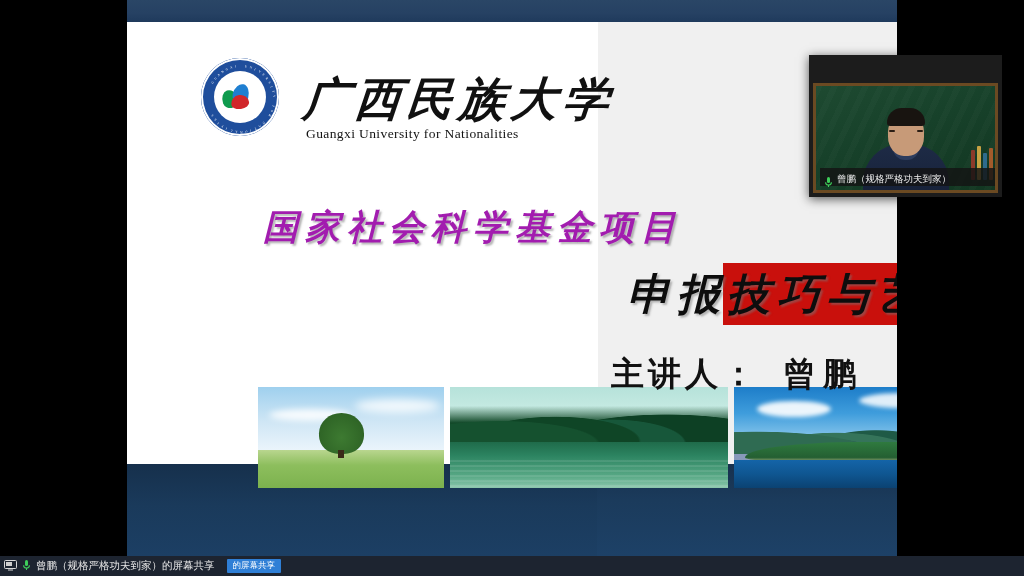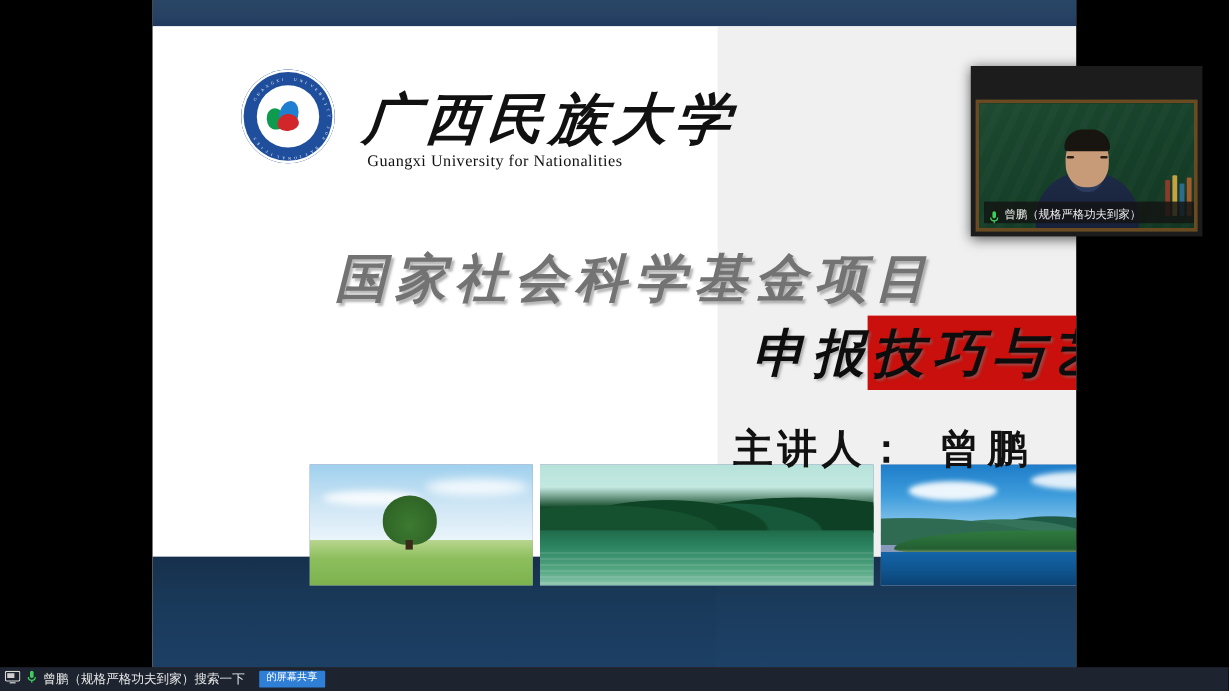--- a/index.html
+++ b/index.html
@@ -131,29 +131,28 @@
     color: #111111;
     letter-spacing: 0.4px;
     white-space: nowrap;
   }
 
   
   .title-line1 {
     position: absolute;
     left: 136px; top: 182px;
     font-family: "Liberation Serif", "DejaVu Serif", serif;
-    font-size: 43px;
+    font-size: 35px;
     font-weight: 700;
-    color: #737373;
+    color: #a21caf;
     letter-spacing: 7px;
     font-style: italic;
     white-space: nowrap;
     text-shadow: 2px 2px 2px rgba(120,120,120,0.55);
     z-index: 6;
-    margin-left: 16px;
   }
 
   .redbox {
     position: absolute;
     left: 596px; top: 241px;
     width: 256px; height: 62px;
     background: #c9100c;
     z-index: 4;
   }
 
@@ -543,18 +542,18 @@
           <rect x="4" y="9.5" width="5" height="1" fill="#d8d8d8"></rect>
         </svg>
       </span>
       <span>
         <svg width="9" height="12" viewBox="0 0 9 12">
           <rect x="3" y="1" width="3" height="6" rx="1.5" fill="#3ecf5a"></rect>
           <path d="M1.6 6.2c0 1.6 1.3 2.8 2.9 2.8s2.9-1.2 2.9-2.8" stroke="#3ecf5a" stroke-width="1.1" fill="none"></path>
           <rect x="4" y="9" width="1" height="2" fill="#3ecf5a"></rect>
         </svg>
       </span>
-      <span class="tb-text">曾鹏（规格严格功夫到家）搜索一下</span>
+      <span class="tb-text">曾鹏（规格严格功夫到家）的屏幕共享</span>
       <span class="tb-btn">的屏幕共享</span>
     </div>
   </div>
 
 </div>
 
 </body></html>

